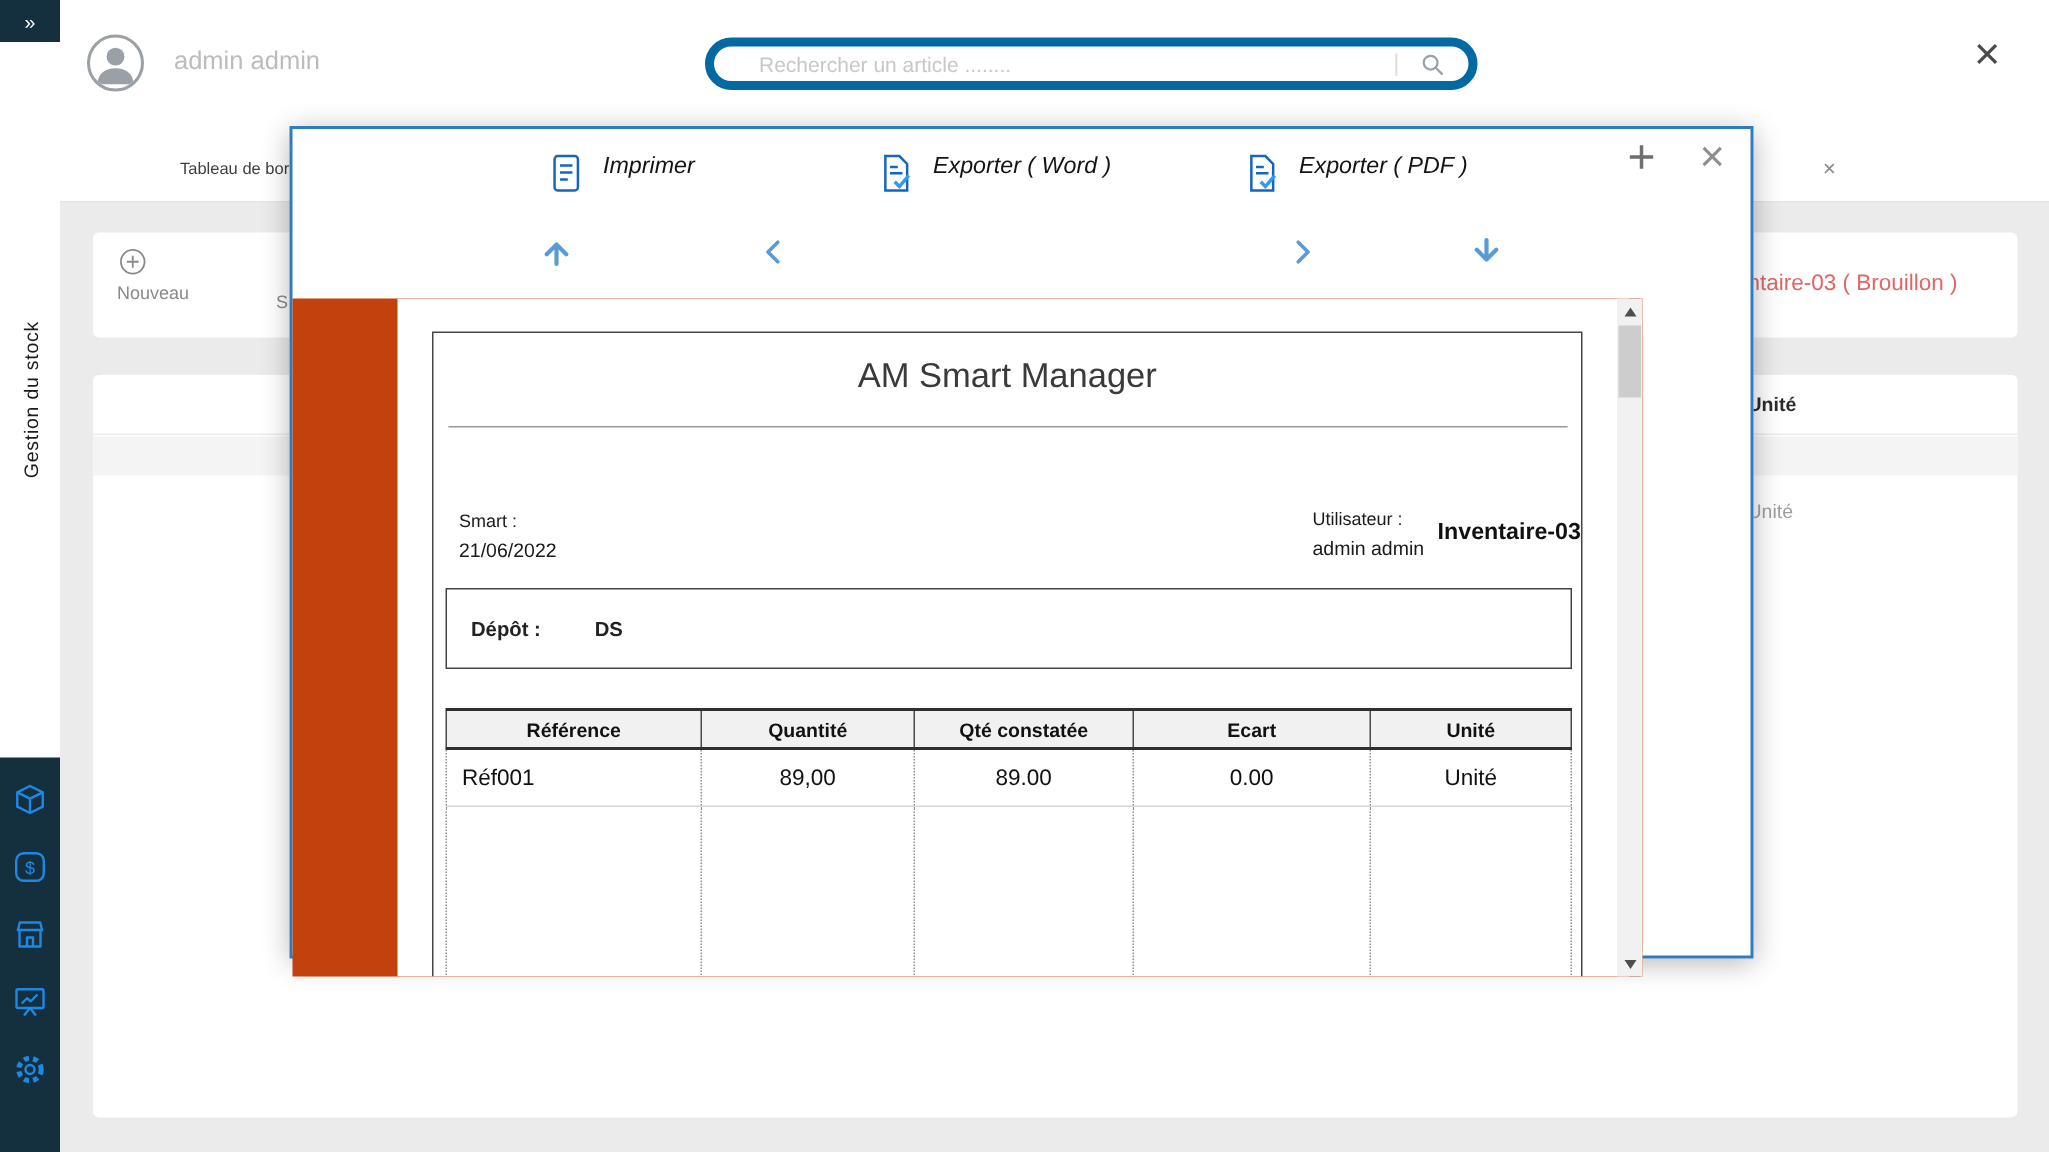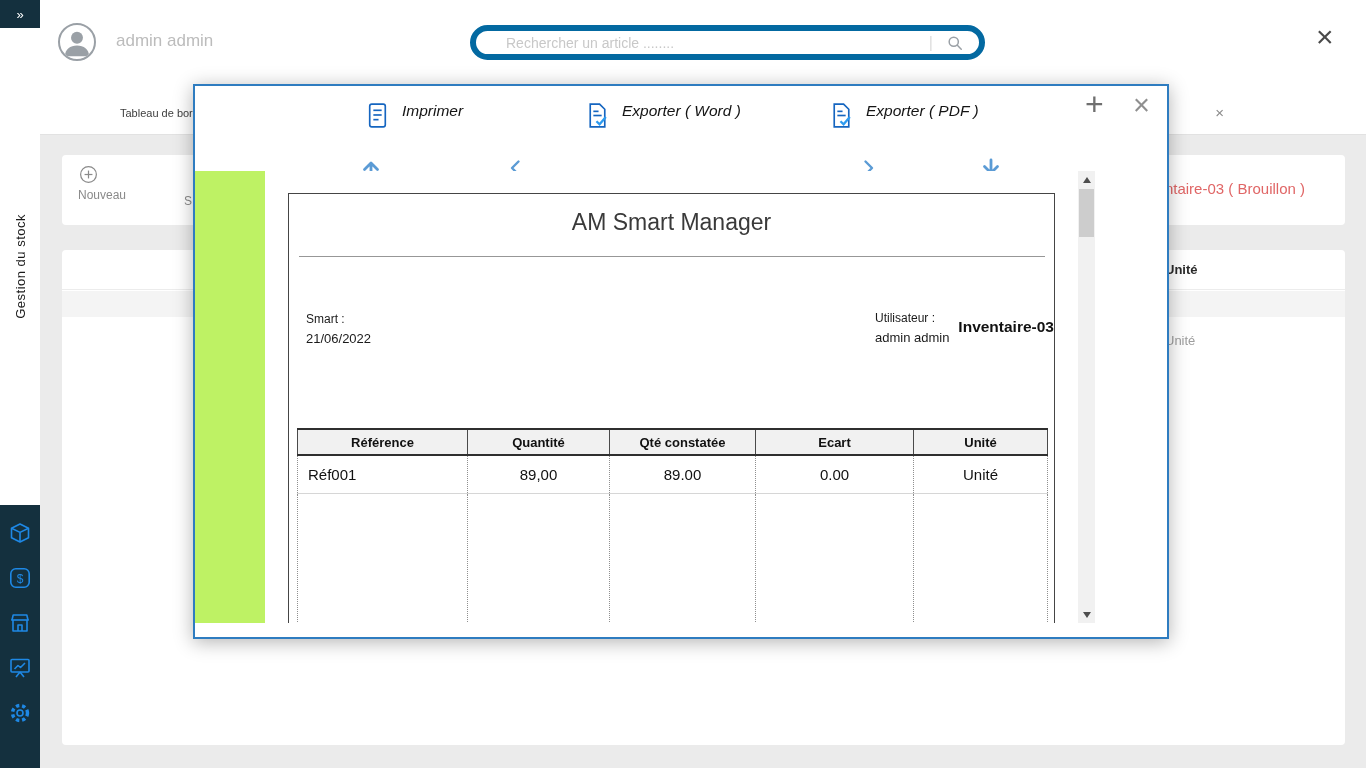--- a/index.html
+++ b/index.html
@@ -73,22 +73,22 @@
   .m-word  { left:390px; top:16px; }
   .m-pdf   { left:634px; top:16px; }
   .m-add   { position:absolute; left:890px; top:0; font-size:32px; font-weight:200; color:#6f6f6f; cursor:pointer; }
   .m-close { position:absolute; left:938px; top:3px; font-size:29px; font-weight:200; color:#8f8f8f; cursor:pointer; }
   .m-arrow { position:absolute; top:70px; width:24px; height:24px; cursor:pointer; }
   .m-arrow.up   { left:164px; }
   .m-arrow.prev { left:309px; }
   .m-arrow.next { left:661px; }
   .m-arrow.down { left:784px; }
 
-  .preview { position:absolute; left:0; top:85px; width:900px; height:452px;
-             background:#bef264; overflow:hidden; }
+  .preview { position:absolute; left:0; top:113px; width:900px; height:452px;
+             background:#c2410c; overflow:hidden; }
   .page { position:absolute; left:70px; top:0; width:821px; height:452px; background:#fff; overflow:hidden; }
   .page-edge { position:absolute; left:891px; top:0; width:7px; height:452px; background:#0d0d0d; }
   .pscroll { position:absolute; right:0; top:0; width:17px; height:452px; background:#f1f1f1; }
   .pscroll-up, .pscroll-down { position:absolute; left:0; width:17px; height:17px;
              display:flex; align-items:center; justify-content:center; cursor:pointer; background:#f1f1f1; }
   .pscroll-up { top:0; } .pscroll-down { bottom:0; }
   .tri-up { width:0; height:0; border-left:4px solid transparent; border-right:4px solid transparent;
             border-bottom:6px solid #4e4e4e; }
   .tri-down { width:0; height:0; border-left:4px solid transparent; border-right:4px solid transparent;
             border-top:6px solid #4e4e4e; }
@@ -103,21 +103,21 @@
   .r-doc-title { position:absolute; left:0; top:124px; width:100%; text-align:right;
                  font-weight:bold; font-size:15.5px; color:#111; }
   .r-user-l { position:absolute; left:586px; top:117px; font-size:12px; color:#1a1a1a; }
   .r-user-v { position:absolute; left:586px; top:136px; font-size:13px; color:#1a1a1a; }
   .r-depot { position:absolute; left:8px; top:170px; width:751px; height:54px;
              border:1px solid #454545; display:flex; align-items:center; }
   .r-depot-l { margin-left:16px; font-weight:bold; font-size:13.5px; }
   .r-depot-v { margin-left:36px; font-weight:bold; font-size:13.5px; }
   .r-table { position:absolute; left:8px; top:234px; width:751px; }
   .rt-head { display:flex; height:28px; background:#f1f1f1; border-top:2px solid #2f2f2f;
-             border-bottom:2px solid #2f2f2f; }
+             border-bottom:2px solid #2f2f2f;margin-top:16px; }
   .rt-hcell { border-left:1px solid #4a4a4a; display:flex; align-items:center; justify-content:center;
               font-weight:bold; font-size:13px; color:#111; }
   .rt-hcell:last-child { border-right:1px solid #4a4a4a; }
   .rt-row { display:flex; height:38px; border-bottom:1px solid #d6d6d6; }
   .rt-cell { border-left:1px dotted #8f8f8f; display:flex; align-items:center; justify-content:center;
              font-size:15px; color:#111; }
   .rt-cell:last-child { border-right:1px dotted #8f8f8f; }
   .rt-cell.ref { justify-content:flex-start; padding-left:10px; }
   .rt-empty { display:flex; height:180px; }
   .rt-ecell { border-left:1px dotted #8f8f8f; }
@@ -291,20 +291,24 @@
       <div class="page">
         <div class="report">
           <div class="r-title">AM Smart Manager</div>
           <div class="r-rule"></div>
           <div class="r-date-l">Smart :</div>
           <div class="r-date-v">21/06/2022</div>
           <div class="r-doc-title">Inventaire-03</div>
           <div class="r-user-l">Utilisateur :</div>
           <div class="r-user-v">admin admin</div>
 
+          <div class="r-depot">
+            <span class="r-depot-l">Dépôt :</span>
+            <span class="r-depot-v">DS</span>
+          </div>
 
           <div class="r-table">
             <div class="rt-head">
               <div class="rt-hcell c1">Référence</div>
               <div class="rt-hcell c2">Quantité</div>
               <div class="rt-hcell c3">Qté constatée</div>
               <div class="rt-hcell c4">Ecart</div>
               <div class="rt-hcell c5">Unité</div>
             </div>
             <div class="rt-row">

